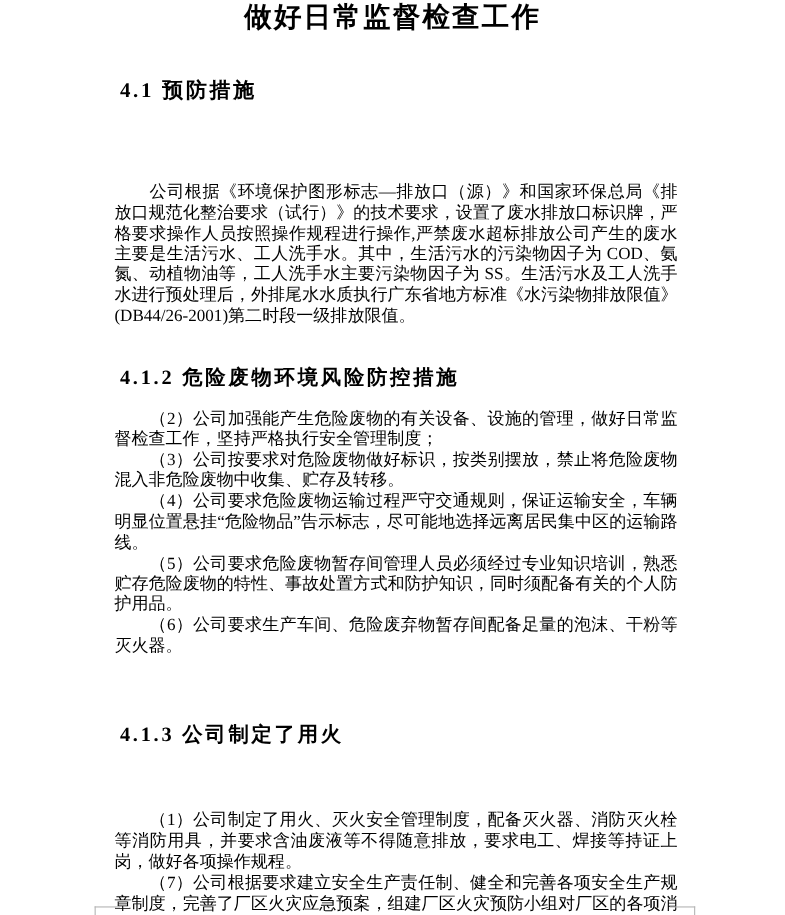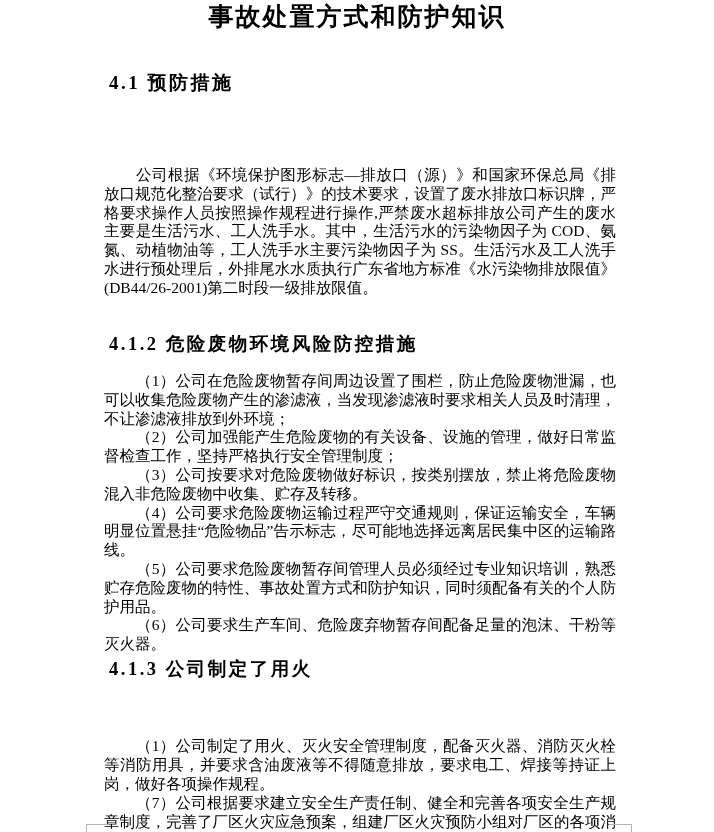--- a/index.html
+++ b/index.html
@@ -59,33 +59,32 @@
     border-top: 1px solid #b4b4b4;
   }
   .crop-mark.left  { border-left: 1px solid #b4b4b4; }
   .crop-mark.right { border-right: 1px solid #b4b4b4; }
 </style>
 </head>
 <body>
 
 <div class="page">
 
-  <h1 class="doc-title">事故处置方式和防护知识</h1>
+  <h1 class="doc-title">做好日常监督检查工作</h1>
 
   <h2 class="h2" style="top:65px">4.1 预防措施</h2>
 
 
   <div class="textblock" style="top:166px">
     <p>公司根据《环境保护图形标志—排放口（源）》和国家环保总局《排放口规范化整治要求（试行）》的技术要求，设置了废水排放口标识牌，严格要求操作人员按照操作规程进行操作,严禁废水超标排放公司产生的废水主要是生活污水、工人洗手水。其中，生活污水的污染物因子为 COD、氨氮、动植物油等，工人洗手水主要污染物因子为 SS。生活污水及工人洗手水进行预处理后，外排尾水水质执行广东省地方标准《水污染物排放限值》(DB44/26-2001)第二时段一级排放限值。</p>
   </div>
 
   <h3 class="h3" style="top:326px">4.1.2 危险废物环境风险防控措施</h3>
 
   <div class="textblock" style="top:372px">
-    <p>（1）公司在危险废物暂存间周边设置了围栏，防止危险废物泄漏，也可以收集危险废物产生的渗滤液，当发现渗滤液时要求相关人员及时清理，不让渗滤液排放到外环境；</p>
     <p>（2）公司加强能产生危险废物的有关设备、设施的管理，做好日常监督检查工作，坚持严格执行安全管理制度；</p>
     <p>（3）公司按要求对危险废物做好标识，按类别摆放，禁止将危险废物混入非危险废物中收集、贮存及转移。</p>
     <p>（4）公司要求危险废物运输过程严守交通规则，保证运输安全，车辆明显位置悬挂“危险物品”告示标志，尽可能地选择远离居民集中区的运输路线。</p>
     <p>（5）公司要求危险废物暂存间管理人员必须经过专业知识培训，熟悉贮存危险废物的特性、事故处置方式和防护知识，同时须配备有关的个人防护用品。</p>
     <p>（6）公司要求生产车间、危险废弃物暂存间配备足量的泡沫、干粉等灭火器。</p>
   </div>
 
   <h3 class="h3" style="top:651px">4.1.3 公司制定了用火</h3>
 
   <div class="textblock tb-lh19" style="top:736px">

